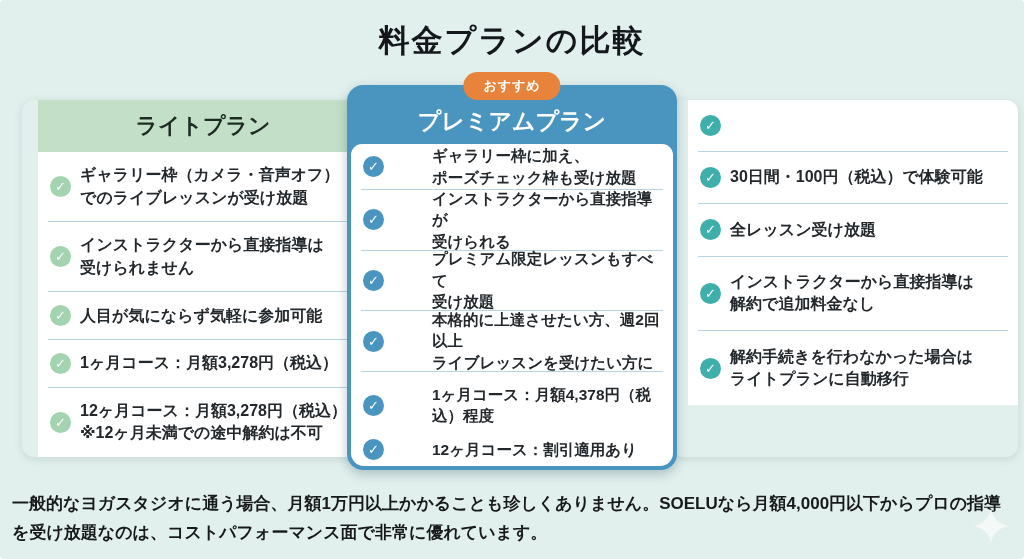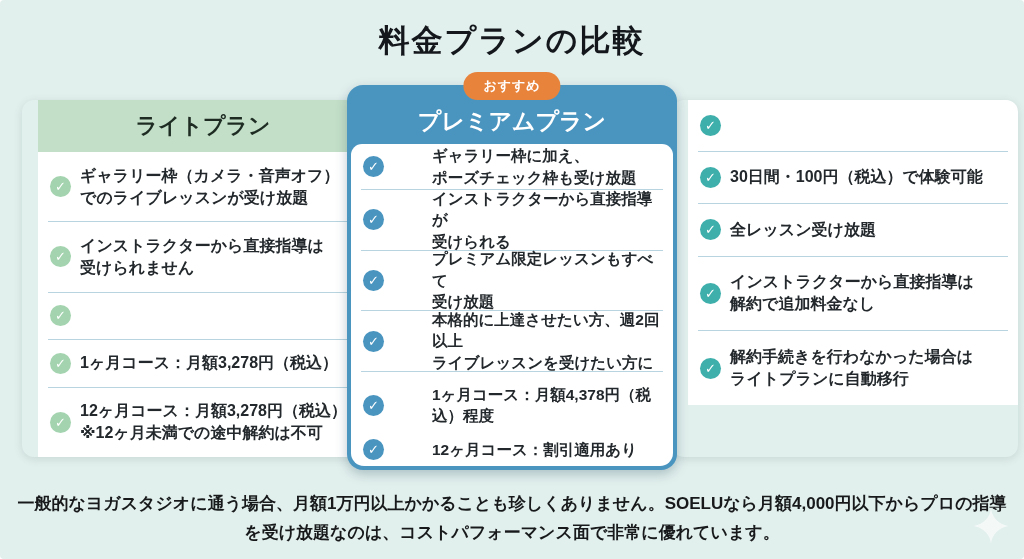--- a/index.html
+++ b/index.html
@@ -73,21 +73,21 @@
     width:21px; height:21px; border-radius:50%; flex:0 0 21px;
     display:flex; align-items:center; justify-content:center;
     color:#ffffff; font-size:13px; font-weight:900; line-height:1;
   }
   .light .check   { background:#a3d4af; }
   .premium .check { background:#4a95c0; }
   .trial .check   { background:#3fafac; }
   
   .footer {
     position:absolute; left:12px; right:12px; bottom:12px;
-    text-align:center; font-size:17px; font-weight:700;
+    font-size:17px; font-weight:700;
     color:#17191b; line-height:1.72; white-space:pre-line;margin-top:40px;
   }
   .sparkle {
     position:absolute; right:16px; bottom:16px; opacity:.65; z-index:1;
   }
 </style>
 </head>
 <body>
 
 <div class="canvas">
@@ -102,20 +102,21 @@
         <span class="txt">ギャラリー枠（カメラ・音声オフ）
 でのライブレッスンが受け放題</span>
       </div>
       <div class="feature sep">
         <span class="check">✓</span>
         <span class="txt">インストラクターから直接指導は
 受けられません</span>
       </div>
       <div class="feature sep">
         <span class="check">✓</span>
+        <span class="txt">人目が気にならず気軽に参加可能</span>
       </div>
       <div class="feature sep">
         <span class="check">✓</span>
         <span class="txt">1ヶ月コース：月額3,278円（税込）</span>
       </div>
       <div class="feature">
         <span class="check">✓</span>
         <span class="txt">12ヶ月コース：月額3,278円（税込）
 ※12ヶ月未満での途中解約は不可</span>
       </div>

